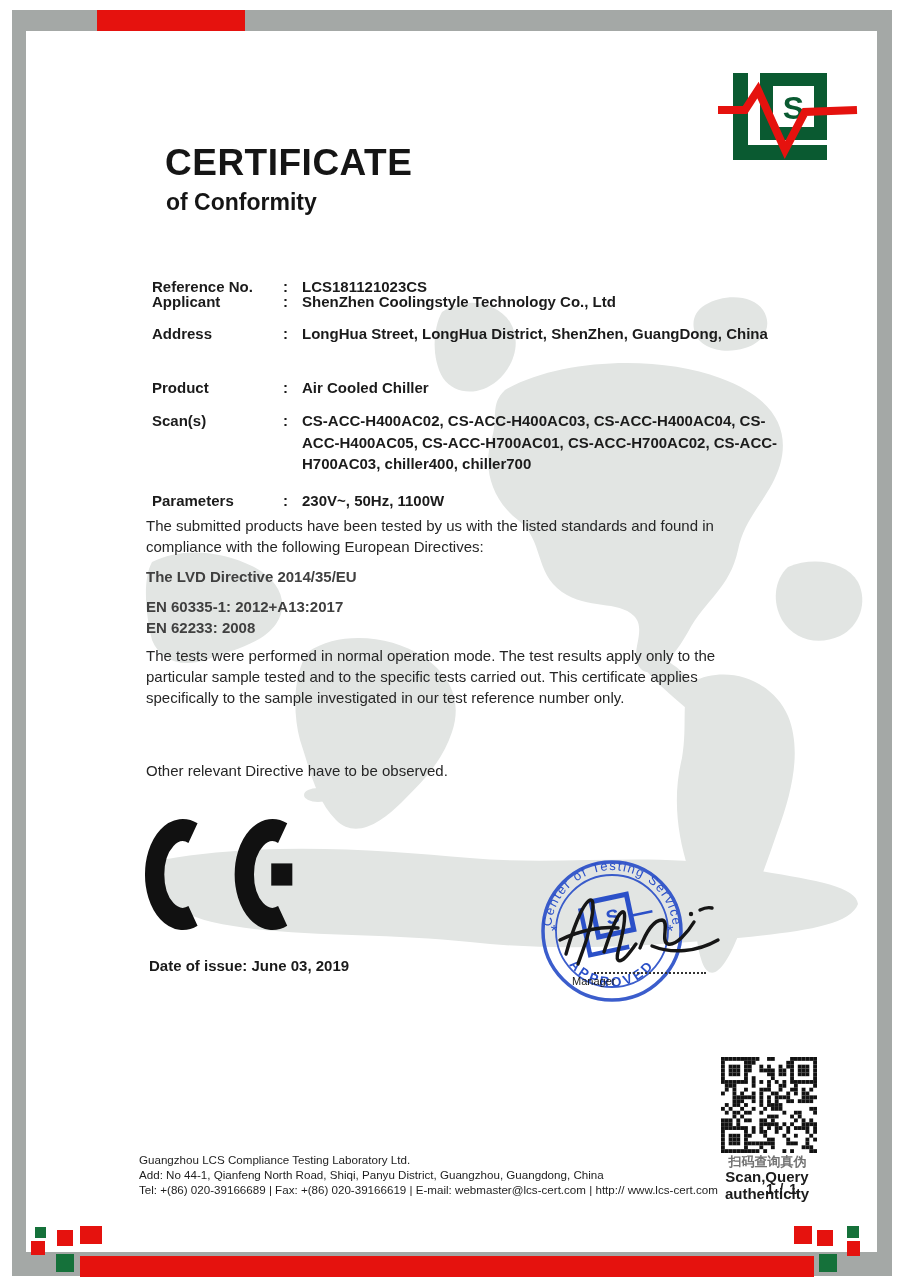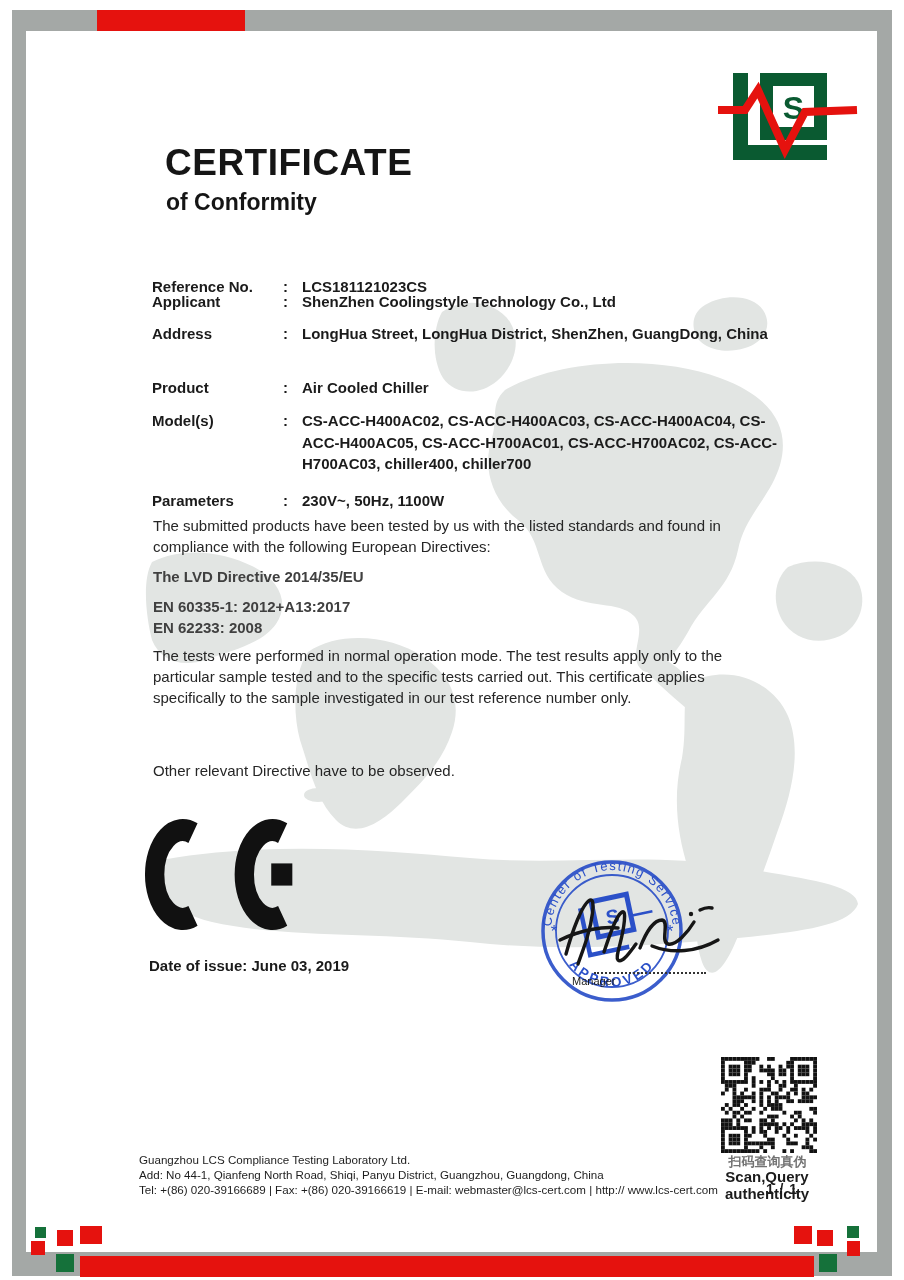--- a/index.html
+++ b/index.html
@@ -16,21 +16,21 @@
   
   .title{position:absolute;left:165px;top:144px;font-size:37px;line-height:38px;font-weight:bold;
          letter-spacing:.5px;color:#151515;z-index:3;}
   .subtitle{position:absolute;left:166px;top:188px;font-size:23px;line-height:28px;font-weight:bold;color:#151515;z-index:3;}
   .field{position:absolute;left:152px;font-size:15px;z-index:3;color:#1b1b1b;}
   .flabel{display:inline-block;font-weight:bold;line-height:21.5px;}
   .fcolon{position:absolute;left:131px;top:0;font-weight:bold;line-height:21.5px;}
   .fvalue{position:absolute;left:150px;top:0;width:470px;font-weight:bold;}
   .fvalue .ln{line-height:21.5px;white-space:nowrap;}
   .para{position:absolute;left:146px;font-size:15px;z-index:3;color:#262626;}
-  .para .ln{line-height:21px;white-space:nowrap;margin-left:7px;}
+  .para .ln{line-height:21px;white-space:nowrap;}
   .para.bold{font-weight:bold;color:#404040;}
   .date{position:absolute;left:149px;top:957px;font-size:15px;font-weight:bold;color:#1b1b1b;z-index:3;}
   .svgabs{position:absolute;z-index:3;}
   .stamp{position:absolute;left:533px;top:856px;z-index:4;}
   .signature{position:absolute;left:552px;top:888px;z-index:5;}
   .dotline{position:absolute;left:594px;top:960px;width:112px;height:12px;border-bottom:2px dotted #333;z-index:5;}
   .manager{position:absolute;left:572px;top:975px;font-size:11px;color:#1a1a1a;z-index:5;}
   .qr{position:absolute;left:721px;top:1057px;z-index:3;}
   .capcn{position:absolute;left:700px;top:1153px;width:135px;text-align:center;font-size:13px;font-weight:bold;color:#737373;z-index:3;}
   .capen{position:absolute;left:692px;top:1168px;width:150px;text-align:center;font-size:15px;font-weight:bold;color:#1b1b1b;z-index:3;}
@@ -109,21 +109,21 @@
     </div>
   </div>
   <div class="field" style="top:377px;">
     <span class="flabel">Product</span>
     <span class="fcolon">:</span>
     <div class="fvalue">
         <div class="ln">Air Cooled Chiller</div>
       </div>
   </div>
   <div class="field" style="top:410px;">
-    <span class="flabel">Model(s)</span>
+    <span class="flabel">Scan(s)</span>
     <span class="fcolon">:</span>
     <div class="fvalue">
       <div class="ln">CS-ACC-H400AC02, CS-ACC-H400AC03, CS-ACC-H400AC04, CS-</div>
       <div class="ln">ACC-H400AC05, CS-ACC-H700AC01, CS-ACC-H700AC02, CS-ACC-</div>
       <div class="ln">H700AC03, chiller400, chiller700</div>
     </div>
   </div>
   <div class="field" style="top:490px;">
     <span class="flabel">Parameters</span>
     <span class="fcolon">:</span>

